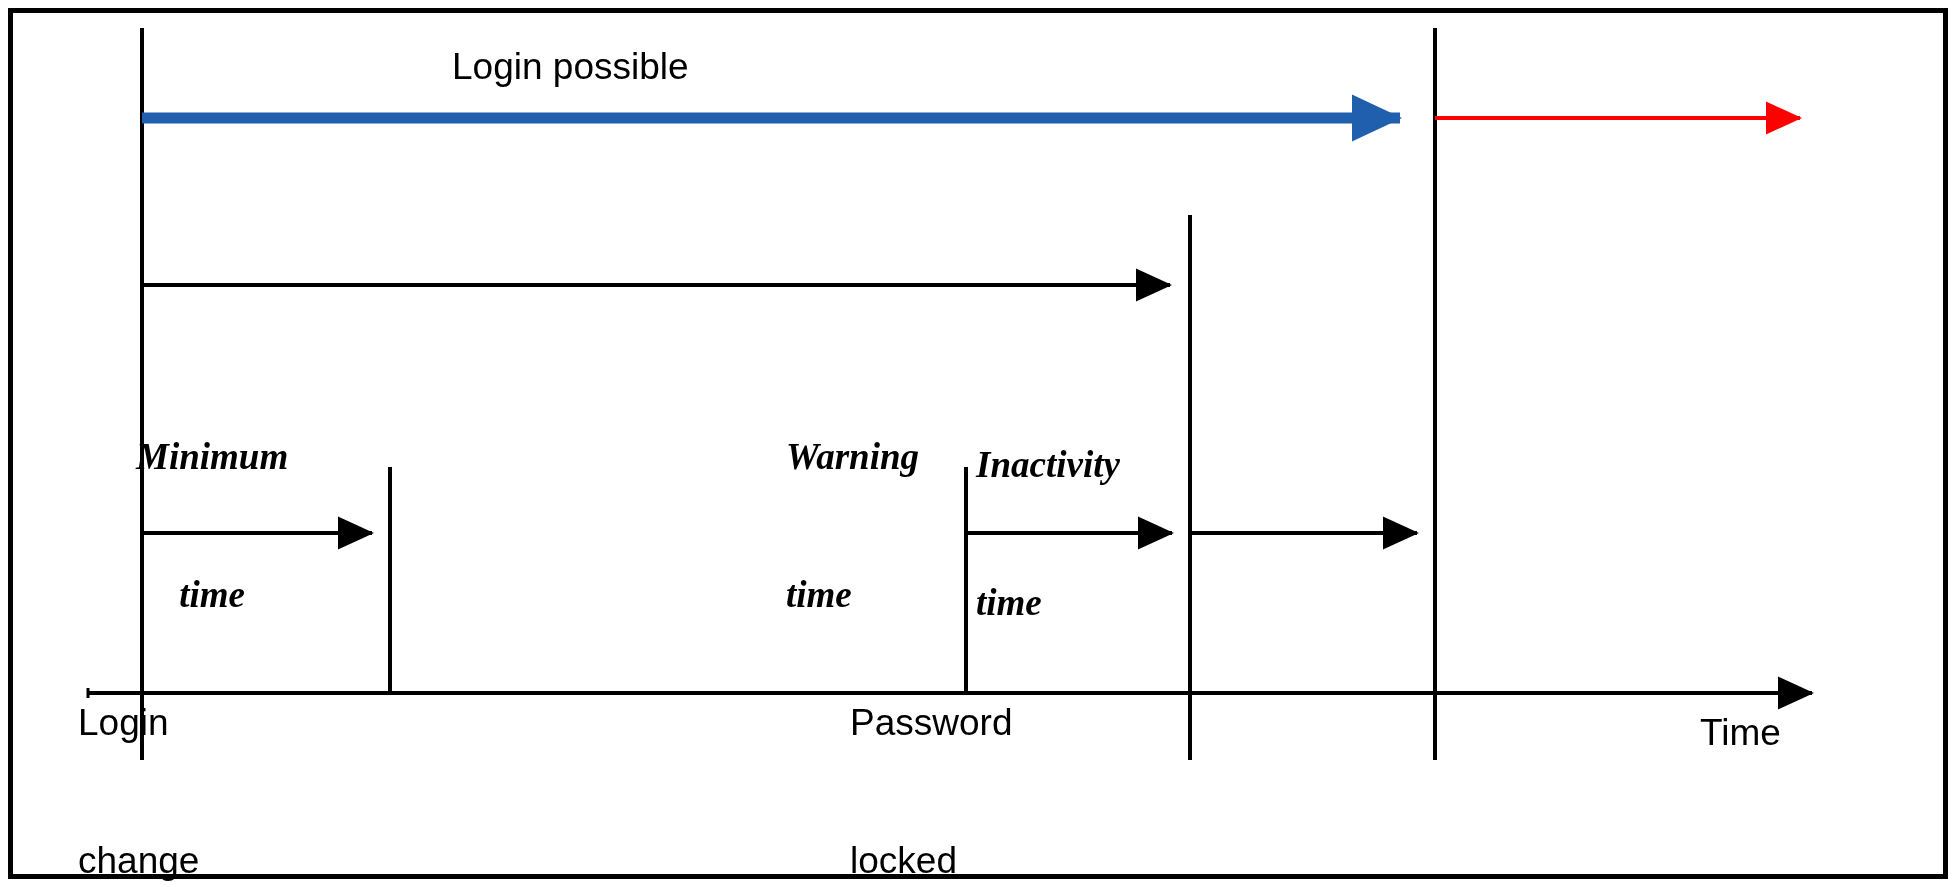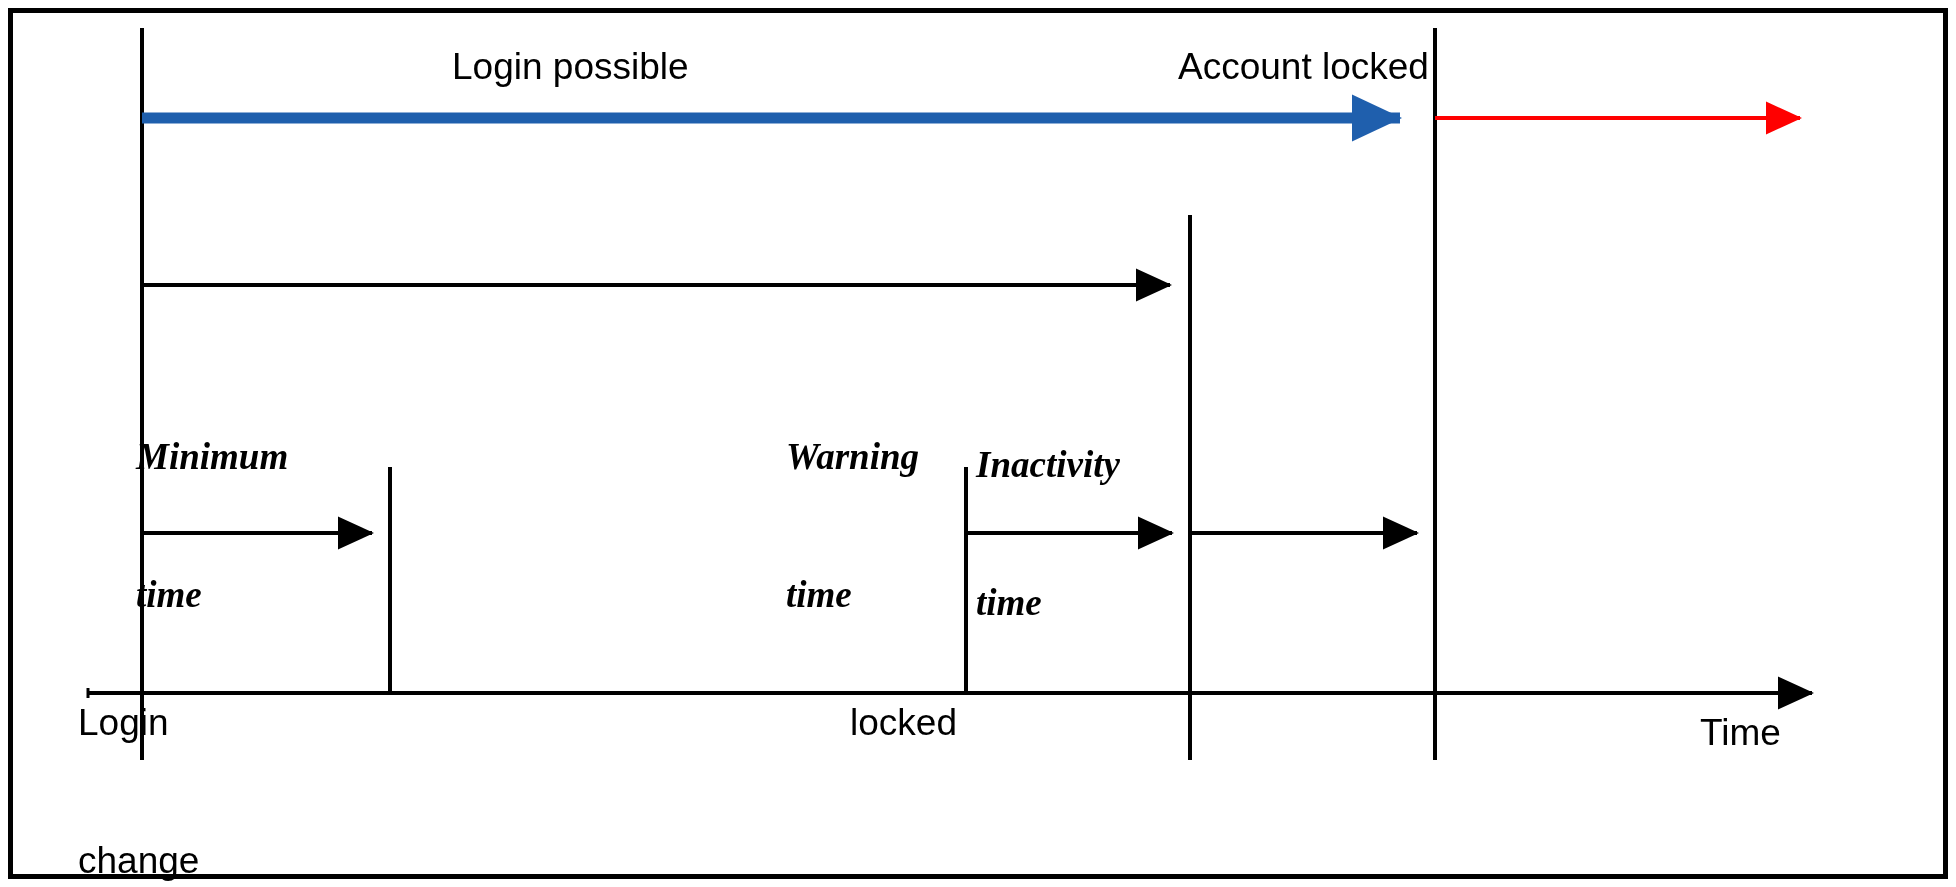--- a/index.html
+++ b/index.html
@@ -99,42 +99,42 @@
     <line x1="966" y1="533" x2="1172" y2="533" stroke="#000000" stroke-width="4" marker-end="url(#arrowBlack)"></line>
 
     <line x1="1190" y1="533" x2="1417" y2="533" stroke="#000000" stroke-width="4" marker-end="url(#arrowBlack)"></line>
 
     <line x1="88" y1="693" x2="1812" y2="693" stroke="#000000" stroke-width="4" marker-end="url(#arrowAxis)"></line>
     <line x1="88" y1="688" x2="88" y2="698" stroke="#000000" stroke-width="3"></line>
   </svg>
 
   <div class="lbl lbl-sans" style="left:452px; top:46px;">Login possible</div>
 
-  <div class="lbl lbl-sans" style="left:1178px; top:46px;">Account locked</div>
 
 
-  <div class="lbl lbl-serif-italic two-line" style="left:136px; top:341px;">
+  <div class="lbl lbl-serif-italic two-line" style="left:136px; top:341px;text-align:center;">
     <div>Minimum</div>
     <div>time</div>
   </div>
 
   <div class="lbl lbl-serif-italic two-line" style="left:786px; top:341px;">
     <div>Warning</div>
     <div>time</div>
   </div>
 
   <div class="lbl lbl-serif-italic two-line" style="left:976px; top:349px;">
     <div>Inactivity</div>
     <div>time</div>
   </div>
 
   <div class="lbl lbl-sans two-line" style="left:78px; top:607px;">
     <div>Login</div>
     <div>change</div>
   </div>
 
   <div class="lbl lbl-sans two-line" style="left:850px; top:607px;">
+    <div>Password</div>
     <div>locked</div>
   </div>
 
   <div class="lbl lbl-sans" style="left:1700px; top:712px;">Time</div>
 
 </div>
 
 </body></html>

